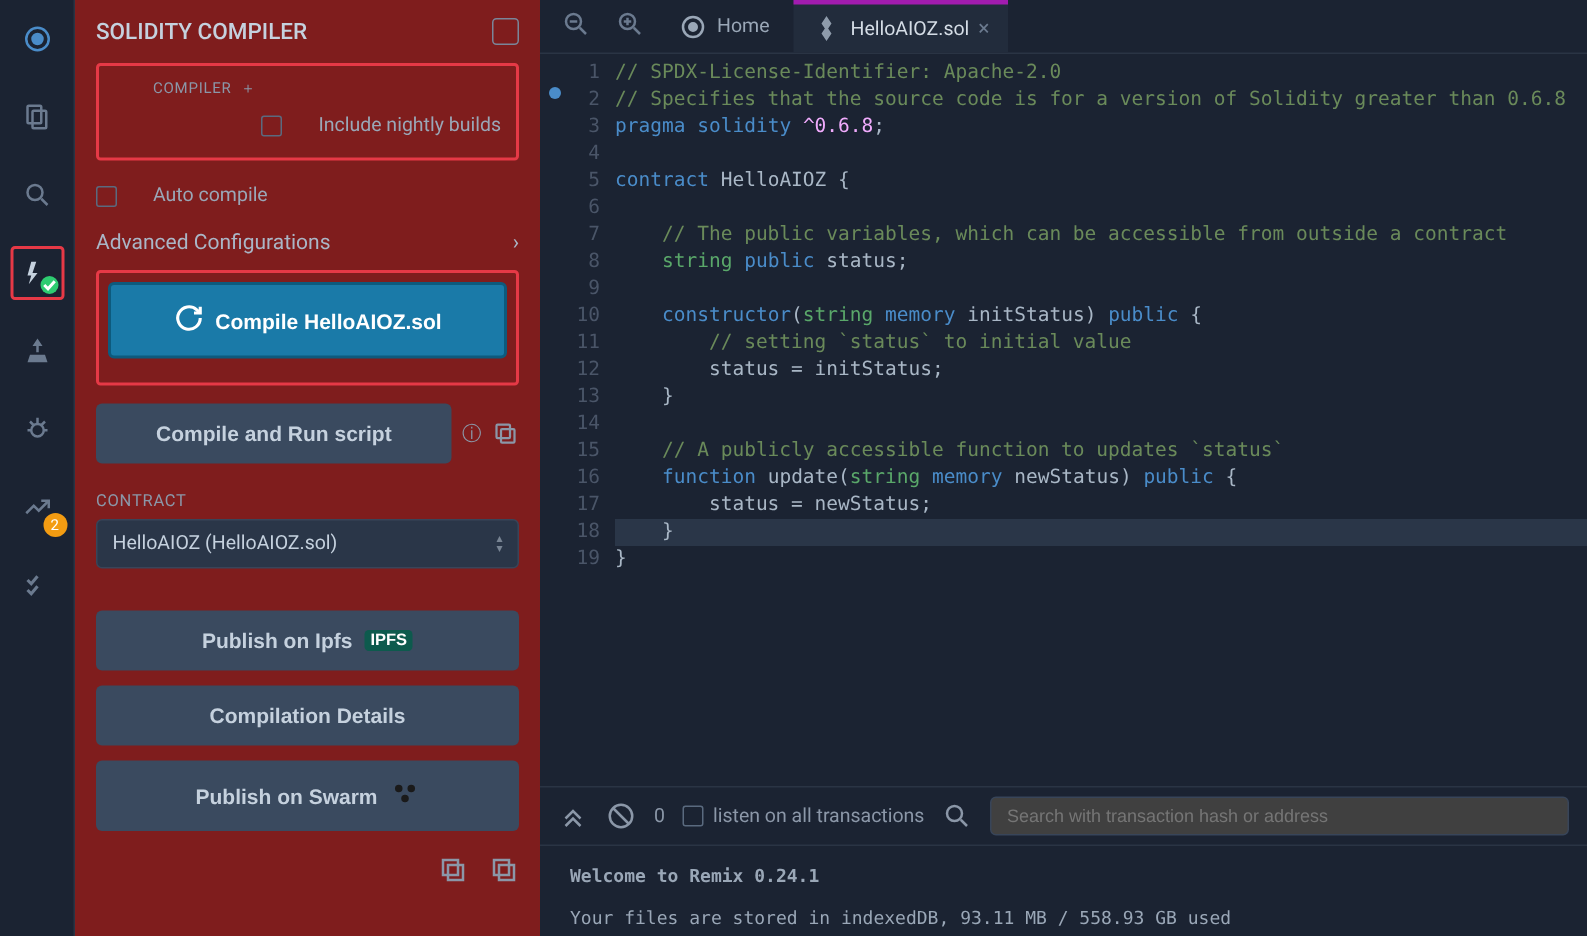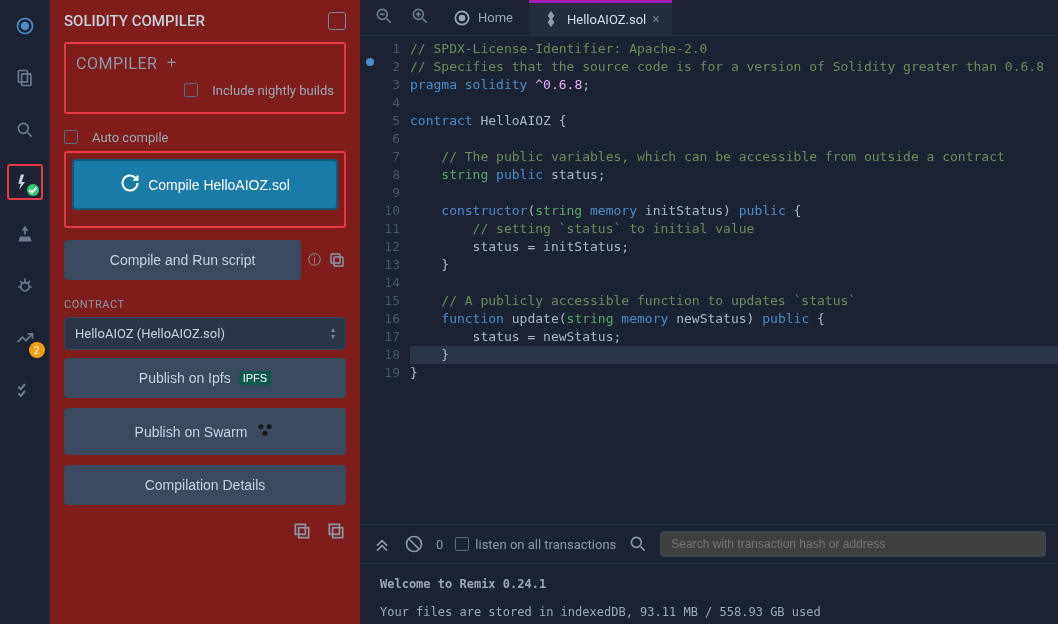--- a/index.html
+++ b/index.html
@@ -76,45 +76,45 @@
 .panel-header .sq-icon{
   width:18px;height:18px;border:1.5px solid #7a8699;border-radius:3px;
 }
 .redbox {
   border: 2px solid #e63946;
   border-radius: 3px;
   padding: 8px 10px;
   margin-bottom: 10px;
 }
 .label-row {
-  display:flex;align-items:flex-end;gap:6px;
-  color:#8b97a8;font-size:16px;letter-spacing:0.5px;margin-bottom:6px;
+  display:flex;align-items:center;gap:6px;
+  color:#8b97a8;font-size:10px;letter-spacing:0.5px;margin-bottom:6px;margin-left:26px;
 }
 .select-box {
   background:#2a3648;
   border:1px solid #384559;
   border-radius:4px;
   padding:8px 10px;
   color:#c5d1de;
   font-size:13px;
   display:flex;justify-content:space-between;align-items:center;
 }
 .updown{display:flex;flex-direction:column;gap:1px;opacity:.5}
 .updown::before{content:"▴";font-size:8px;line-height:6px}
 .updown::after{content:"▾";font-size:8px;line-height:6px}
-.chk-row{display:flex;align-items:flex-start;gap:14px;color:#9aa7b7;margin:6px 0;font-size:13px}
+.chk-row{display:flex;align-items:center;gap:24px;color:#9aa7b7;margin:6px 0;font-size:13px}
 .chk{width:14px;height:14px;border:1.5px solid #5a6a7f;border-radius:2px;flex-shrink:0}
 .adv-row{display:flex;justify-content:space-between;align-items:center;color:#aab6c6;font-size:14px;margin:10px 0}
 .btn{
   background:#3a4a5f;color:#c5d1de;border:none;border-radius:4px;
   padding:12px;font-size:14px;display:flex;align-items:center;justify-content:center;gap:8px;
-  width:100%;cursor:pointer;margin-bottom:10px;
+  width:100%;cursor:pointer;margin-bottom:10px;font-weight:bold;
 }
 .btn-primary{
-  background:#1a7aa8;color:#fff;font-weight:400;
+  background:#1a7aa8;color:#fff;font-weight:700;
   border:2px solid #0d5a7d;
 }
 .redbox-btn{border:2px solid #e63946;border-radius:3px;padding:6px;margin-bottom:12px}
 .sec-label{color:#8b97a8;font-size:11px;letter-spacing:0.5px;margin:8px 0 6px}
 .compile-run-row{display:flex;align-items:center;gap:6px;margin-bottom:10px}
 .compile-run-row .btn{margin-bottom:0}
 .small-icon{color:#8b97a8;cursor:pointer;width:18px;display:flex;justify-content:center}
 .link-row{display:flex;justify-content:flex-end;gap:14px;color:#8b97a8;font-size:12px;margin-top:6px}
 .link-row span{display:flex;align-items:center;gap:4px;cursor:pointer}
 .ipfs-badge{background:#0d5a4d;color:#fff;font-size:11px;padding:1px 4px;border-radius:3px}
@@ -219,20 +219,24 @@
       <span class="chk"></span>
       <span>Include nightly builds</span>
     </div>
   </div>
 
   <div class="chk-row">
     <span class="chk"></span>
     <span>Auto compile</span>
   </div>
 
+  <div class="adv-row">
+    <span>Advanced Configurations</span>
+    <span>›</span>
+  </div>
 
   <div class="redbox-btn">
     <button class="btn btn-primary">
       <span>
         <svg viewBox="0 0 24 24" width="16" height="16" fill="none" stroke="#fff" stroke-width="2.5">
             <path d="M21 12a9 9 0 1 1-3-6.7L21 8"></path>
             <polyline points="21,3 21,8 16,8"></polyline>
           </svg>
       </span>
       <span>Compile HelloAIOZ.sol</span>
@@ -246,41 +250,41 @@
     <span class="small-icon">ⓘ</span>
     <span class="small-icon">
       <svg viewBox="0 0 24 24" width="14" height="14" fill="none" stroke="#8b97a8" stroke-width="2">
           <rect x="8" y="8" width="12" height="12" rx="1"></rect>
           <rect x="4" y="4" width="12" height="12" rx="1"></rect>
         </svg>
     </span>
   </div>
 
   <div class="sec-label">CONTRACT</div>
-  <div class="select-box" style="margin-bottom:8px">
+  <div class="select-box" style="margin-bottom:28px">
     <span>HelloAIOZ (HelloAIOZ.sol)</span>
     <span class="updown"></span>
   </div>
 
   <button class="btn">
     <span>Publish on Ipfs</span>
     <span class="ipfs-badge">IPFS</span>
+  </button>
+  <button class="btn">
+    <span>Compilation Details</span>
   </button>
   <button class="btn">
     <span>Publish on Swarm</span>
     <span>
       <svg viewBox="0 0 24 24" width="16" height="16" fill="#1a1a1a">
           <circle cx="7" cy="8" r="3"></circle>
           <circle cx="17" cy="8" r="3"></circle>
           <circle cx="12" cy="16" r="3"></circle>
         </svg>
     </span>
-  </button>
-  <button class="btn">
-    <span>Compilation Details</span>
   </button>
 
   <div class="link-row">
     <span>
       <svg viewBox="0 0 24 24" width="12" height="12" fill="none" stroke="#8b97a8" stroke-width="2">
           <rect x="8" y="8" width="12" height="12"></rect>
           <rect x="4" y="4" width="12" height="12"></rect>
         </svg>
 
     </span>

